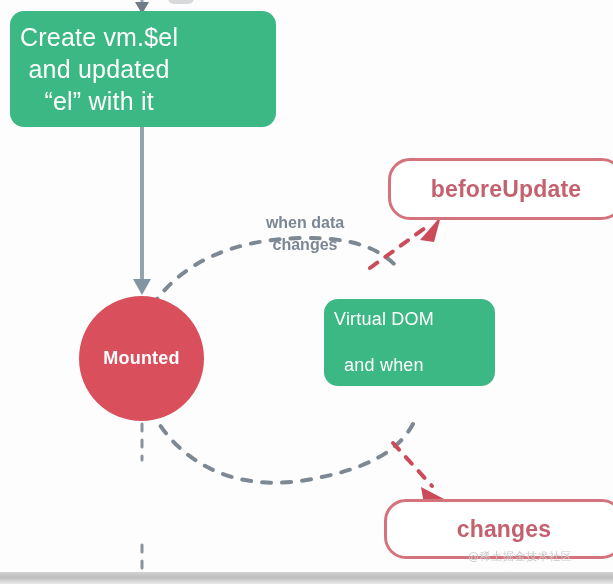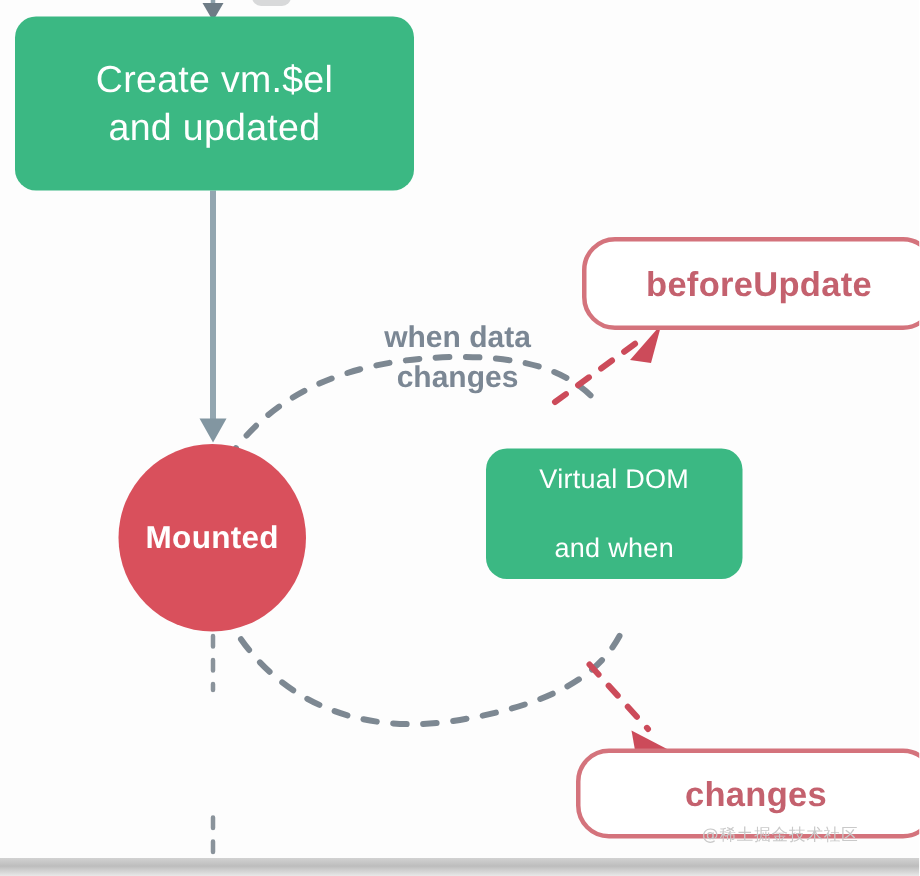--- a/index.html
+++ b/index.html
@@ -36,21 +36,21 @@
   }
 
   
   .node-green {
     position: absolute;
     background: #3BB883;
     border-radius: 14px;
     color: #ffffff;
     display: flex;
     align-items: center;
-    justify-content: center;
+    justify-content: flex-start;
     text-align: center;
     line-height: 1.28;
     font-weight: 400;
     letter-spacing: .2px;
     box-sizing: border-box;
   }
   .node-green .lbl { display: block; padding: 0 10px; }
 
   #box-create {
     left: 10px;
@@ -73,21 +73,21 @@
     left: 79px;
     top: 296px;
     width: 125px;
     height: 125px;
     border-radius: 50%;
     background: #D9505C;
     color: #ffffff;
     display: flex;
     align-items: center;
     justify-content: center;
-    font-size: 21px;
+    font-size: 18px;
     font-weight: 700;
     letter-spacing: .2px;
   }
 
   
   .node-hook {
     position: absolute;
     background: #ffffff;
     border: 3px solid #D4737C;
     border-radius: 22px;
@@ -114,21 +114,21 @@
   }
 
   
   #caption-when {
     position: absolute;
     left: 222px;
     top: 212px;
     width: 166px;
     text-align: center;
     color: #7B8794;
-    font-size: 20px;
+    font-size: 16px;
     font-weight: 700;
     line-height: 1.35;
   }
 
   
   #watermark {
     position: absolute;
     left: 468px;
     top: 549px;
     color: #c9c9c9;
@@ -172,20 +172,21 @@
     </g>
 
     <line x1="142" y1="424" x2="142" y2="460" stroke="#8A939B" stroke-width="3" stroke-dasharray="7 9" stroke-linecap="round"></line>
     <line x1="142" y1="545" x2="142" y2="575" stroke="#8A939B" stroke-width="3" stroke-dasharray="7 9" stroke-linecap="round"></line>
   </svg>
 
   <div id="box-create" class="node-green">
     <span class="lbl">
       <span>Create vm.$el</span><br>
       <span>and updated</span><br>
+      <span>“el” with it</span>
     </span>
   </div>
 
   <div id="circle-mounted">
     <span>Mounted</span>
   </div>
 
   <div id="box-vdom" class="node-green">
     <span class="lbl">
       <span>Virtual DOM</span><br>

